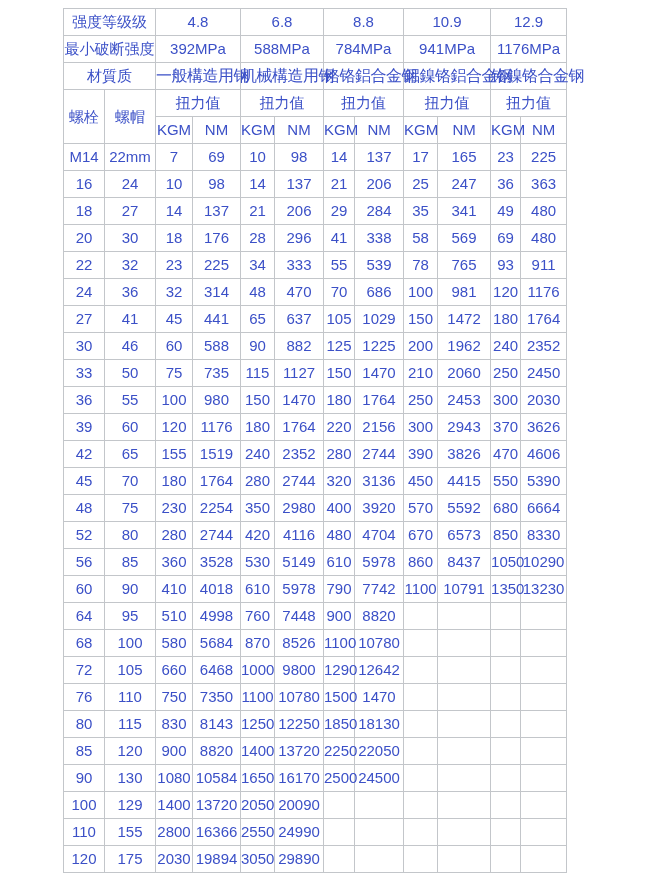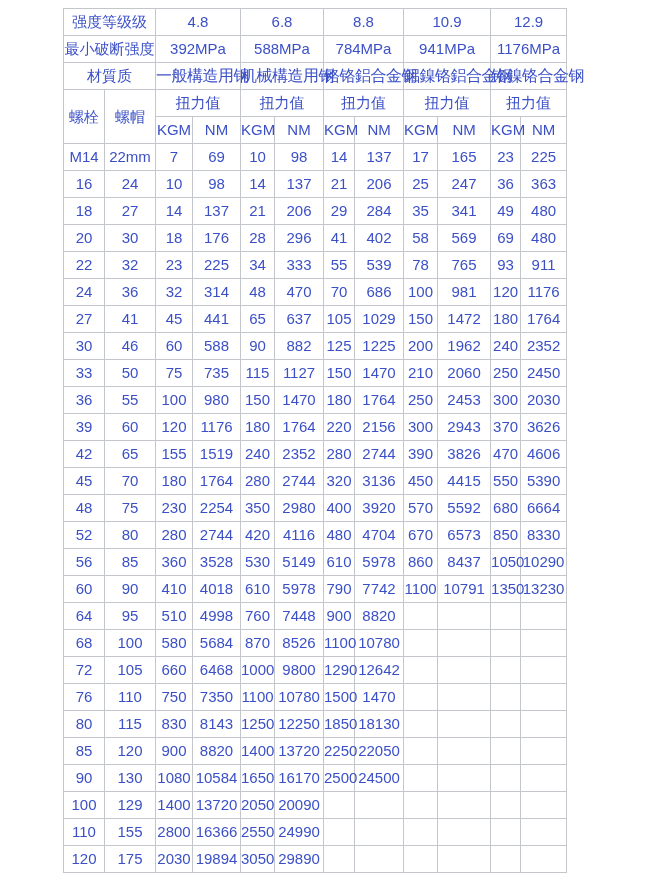--- a/index.html
+++ b/index.html
@@ -152,21 +152,21 @@
           <td>480</td>
         </tr>
         <tr>
           <td>20</td>
           <td>30</td>
           <td>18</td>
           <td>176</td>
           <td>28</td>
           <td>296</td>
           <td>41</td>
-          <td>402</td>
+          <td>338</td>
           <td>58</td>
           <td>569</td>
           <td>69</td>
           <td>480</td>
         </tr>
         <tr>
           <td>22</td>
           <td>32</td>
           <td>23</td>
           <td>225</td>

